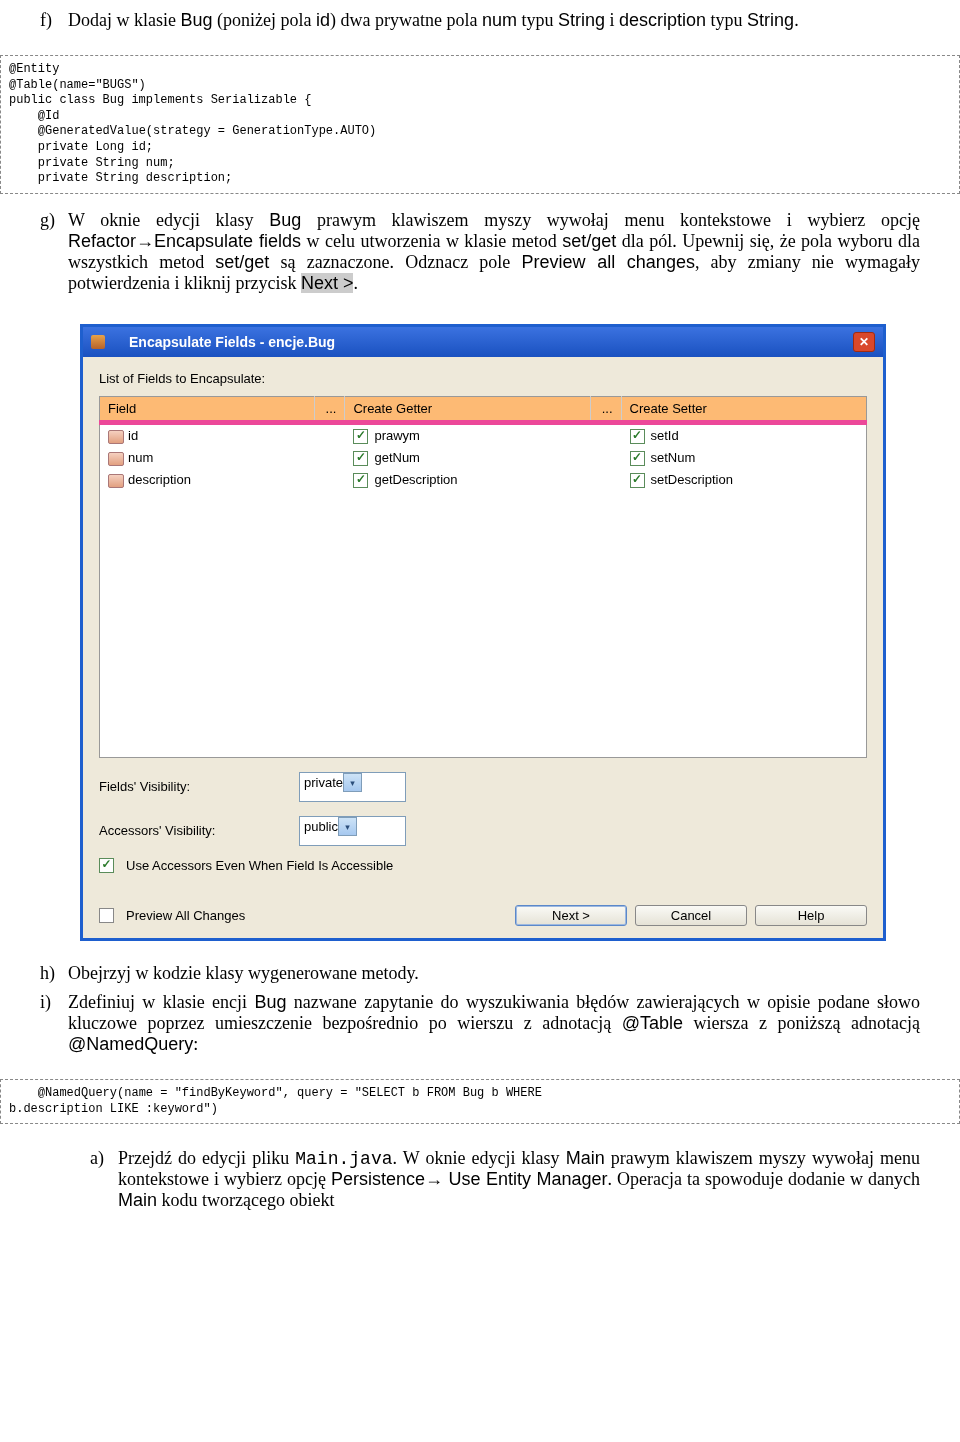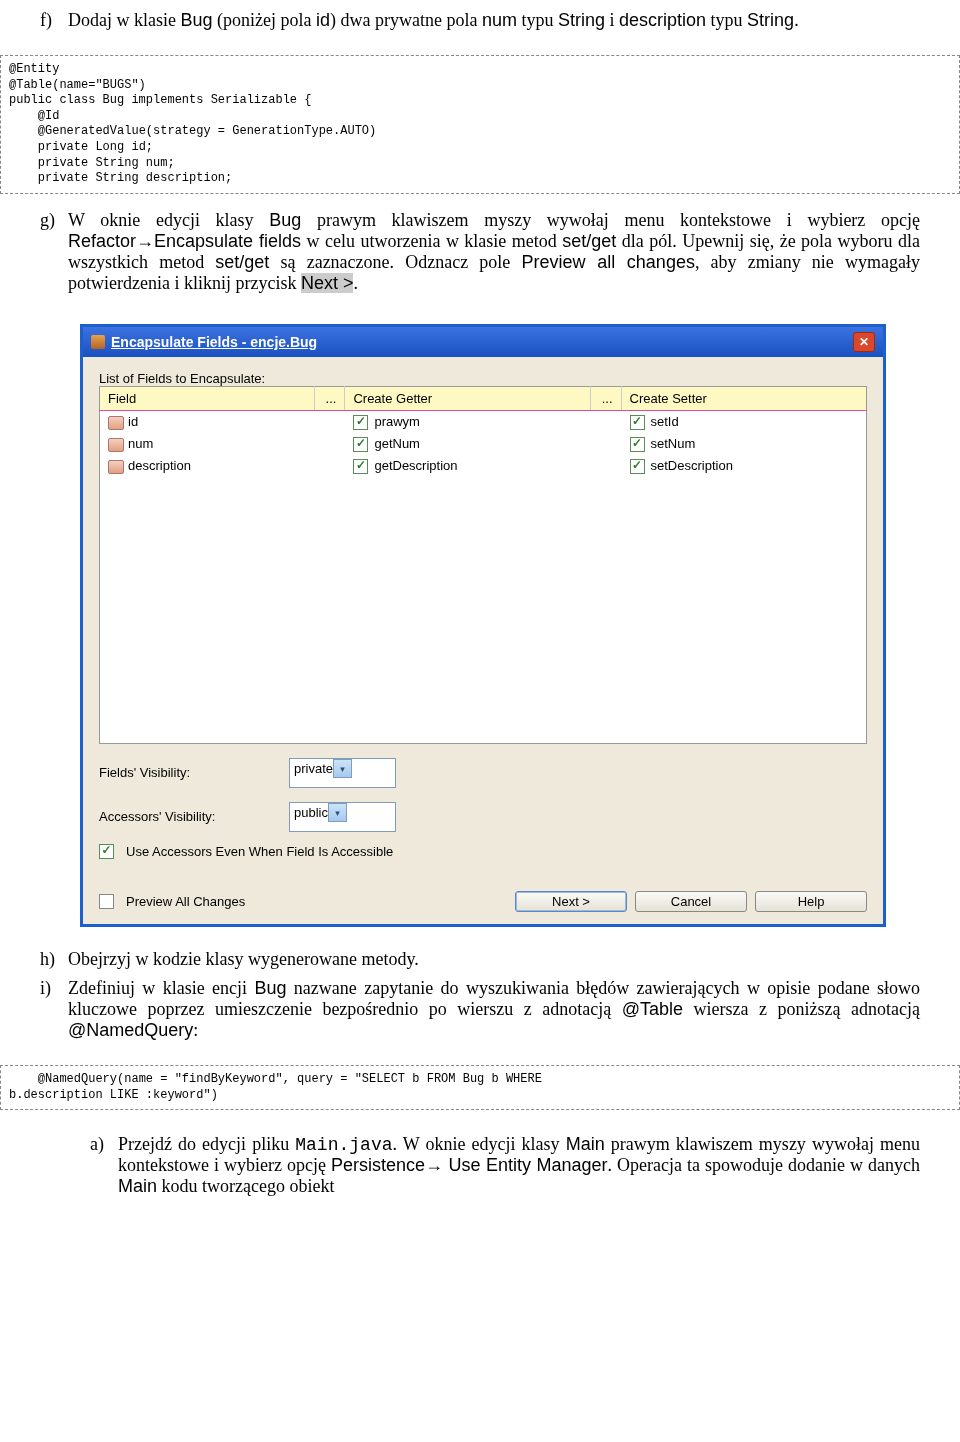--- a/index.html
+++ b/index.html
@@ -49,48 +49,48 @@
   .title-bar {
     background: linear-gradient(#3b72e0, #1a51c0);
     color: #fff;
     padding: 5px 8px;
     display: flex;
     justify-content: space-between;
     align-items: center;
     font-weight: bold;
     font-size: 14px;
   }
-  .title-left { display:flex; align-items:center; gap:6px;text-decoration:underline; }
+  .title-left { display:flex; align-items:center; gap:24px; }
   .title-icon {
     width:14px; height:14px; background: linear-gradient(#e7a24a,#b5622a); border-radius:2px;
   }
   .close-x {
     width:20px; height:18px;
     background:#d9482b;
     border:1px solid #a02a10;
     border-radius:3px;
     color:#fff;
     display:flex; align-items:center; justify-content:center;
     font-weight:bold;
     font-size:12px;
     font-family: Arial, sans-serif;
   }
   .dialog-body { padding: 14px 16px 12px 16px; }
-  .label-row { margin-bottom: 0; }
+  .label-row { margin-bottom: 10px; }
 
   .field-table {
     width: 100%;
     border: 1px solid #999;
     background: #fff;
     border-collapse: collapse;
     font-size: 13px;
   }
   .field-table th {
-    background: #fef9c3;
-    border-bottom: 1px solid #ec4899;
+    background: #fdba74;
+    border-bottom: 5px solid #ec4899;
     border-right: 1px solid #ccc;
     text-align: left;
     padding: 4px 8px;
     font-weight: normal;
   }
   .field-table td {
     padding: 3px 8px;
     border-right: 1px solid transparent;
     vertical-align: middle;
   }
@@ -115,21 +115,21 @@
     line-height:11px;
     color:#2a7a2a;
     font-size:12px;
     font-weight:bold;
   }
   .chk.unchecked { color: transparent; border-color:#888; }
 
   .table-spacer { height: 260px; background:#fff; }
 
   .visibility-row {
-    display:flex; align-items:center; margin-top:14px; gap:10px;
+    display:flex; align-items:center; margin-top:14px; gap:20px;
   }
   .visibility-row label { width: 180px; }
   .combo {
     width: 100px;
     height: 20px;
     border:1px solid #7f9db9;
     background:#fff;
     display:flex;
     align-items:center;
     justify-content:flex-start;

